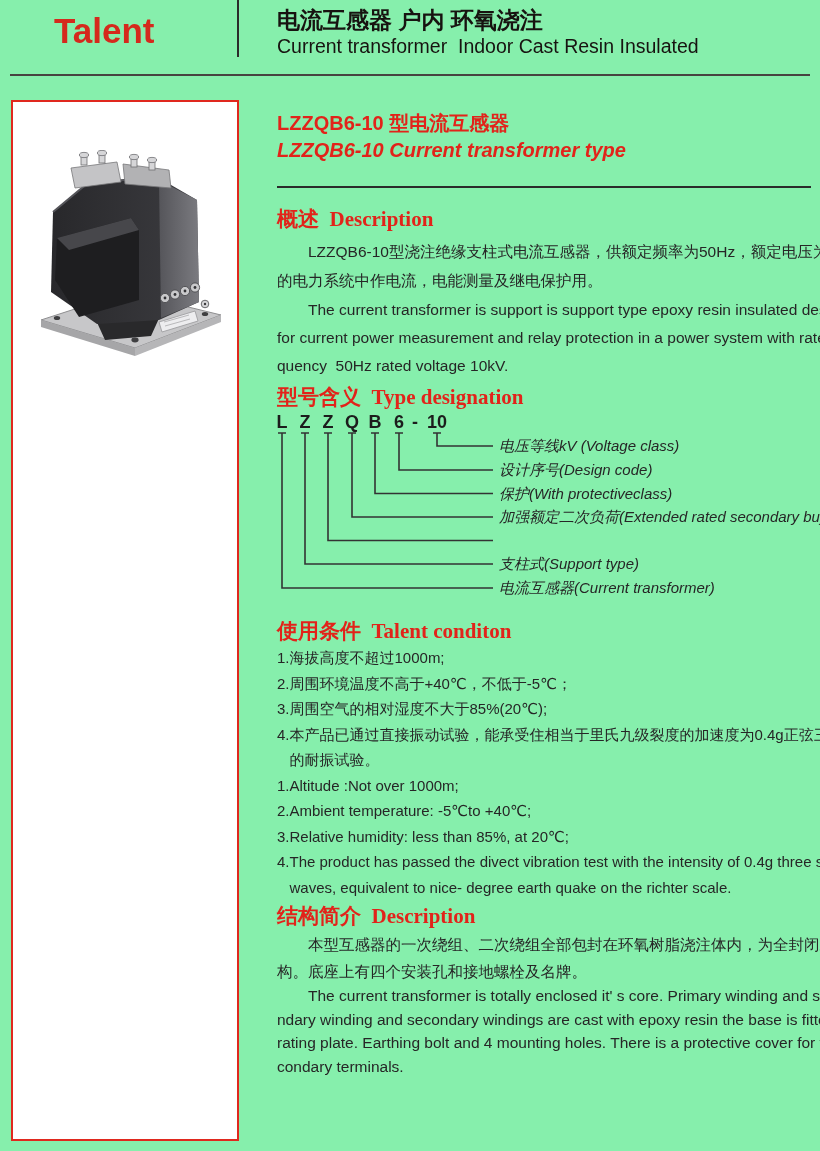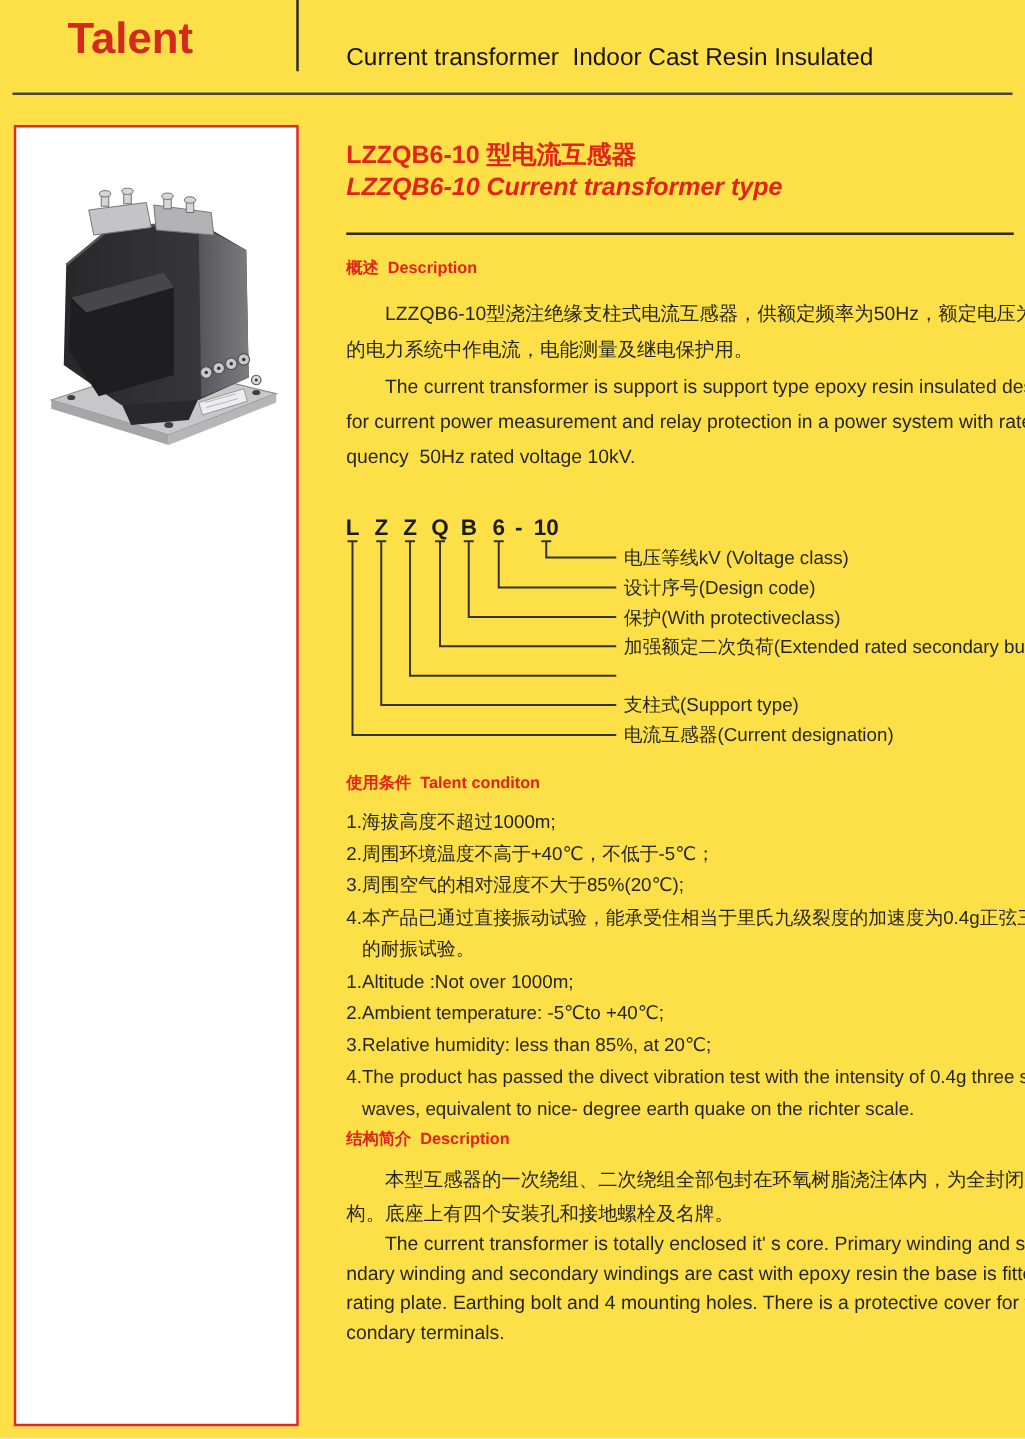--- a/index.html
+++ b/index.html
@@ -1,65 +1,66 @@
 <!DOCTYPE html>
 <html><head>
 <meta charset="utf-8">
 <style>
   * { margin:0; padding:0; box-sizing:border-box; }
   html,body { background:#ffffff; }
   body { font-family:"Liberation Sans","DejaVu Sans",sans-serif; color:#222222; }
-  .page { position:relative; width:820px; height:1151px; background:#fde047; overflow:hidden; }
+  .page { position:relative; width:820px; height:1151px; background:#86efac; overflow:hidden; }
 
   
   .logo { position:absolute; left:54px; top:11px; font-size:35px; font-weight:bold;
           color:#d5291d; letter-spacing:0px; white-space:pre; }
   .hdr-divider { position:absolute; left:237px; top:0; width:2px; height:57px; background:#2b2b2b; }
   .hdr-zh { position:absolute; left:277px; top:5px; font-size:23px; font-weight:bold; color:#171310; white-space:pre; }
   .hdr-en { position:absolute; left:277px; top:35px; font-size:19.5px; font-weight:normal; color:#171310; white-space:pre; }
   .hdr-rule { position:absolute; left:10px; top:74px; width:800px; height:2px; background:#474340; }
 
   
   .photo-box { position:absolute; left:11px; top:100px; width:228px; height:1041px;
                border:2px solid #e0281e; background:#ffffff; }
   .photo { position:absolute; left:24px; top:48px; width:190px; height:209px; }
 
   
   .red { color:#e2231a; }
   .prod-title-zh { position:absolute; left:277px; top:110px; font-size:20px; font-weight:bold; white-space:pre;text-align:right; }
   .prod-title-en { position:absolute; left:277px; top:139px; font-size:20px; font-weight:bold; white-space:pre;font-style:italic; }
   .title-rule { position:absolute; left:277px; top:186px; width:534px; height:2px; background:#2b2b2b; }
 
-  .sec-h { position:absolute; left:277px; font-size:13px; font-weight:bold; white-space:pre; }
+  .sec-h { position:absolute; left:277px; font-size:21px; font-weight:bold; white-space:pre;font-family:Liberation Serif, serif; }
   .h-desc { top:205px; } .h-type { top:383px; } .h-serv { top:617px; } .h-con { top:902px; }
 
   .para { position:absolute; left:277px; width:560px; font-size:15.5px; color:#262626; white-space:pre; }
   .indent { text-indent:2em; }
   .desc-zh { top:237px; line-height:29px; }
   .desc-en { top:296px; line-height:28px; }
   .con-zh  { top:931px; line-height:27px; }
   .con-en  { top:984px; line-height:23.5px; }
 
   
   .code-letter { position:absolute; top:412px; font-size:18px; font-weight:bold; color:#1c1c1c;
                  transform:translateX(-50%); white-space:pre; }
   .diagram-svg { position:absolute; left:277px; top:431px; }
-  .diag-label { position:absolute; left:499px; font-size:15px; color:#262626; white-space:pre; }
+  .diag-label { position:absolute; left:499px; font-size:15px; color:#262626; white-space:pre;font-style:italic; }
 
   
   .service-list { position:absolute; left:277px; top:645px; width:560px; }
   .service-item { font-size:15px; line-height:25.5px; color:#262626; white-space:pre; }
 </style>
 </head>
 <body>
 
 <div class="page">
 
   <div class="logo">Talent</div>
   <div class="hdr-divider"></div>
+  <div class="hdr-zh">电流互感器 户内 环氧浇注</div>
   <div class="hdr-en">Current transformer  Indoor Cast Resin Insulated</div>
   <div class="hdr-rule"></div>
 
   <div class="photo-box">
     <svg class="photo" viewBox="0 0 190 209">
       <defs>
         <linearGradient id="gRight" x1="0" y1="0" x2="1" y2="0">
           <stop offset="0" stop-color="#55555a"></stop>
             <stop offset="1" stop-color="#7b7b80"></stop>
         </linearGradient>
@@ -124,20 +125,21 @@
   <div class="prod-title-en red">LZZQB6-10 Current transformer type</div>
   <div class="title-rule"></div>
 
   <div class="sec-h h-desc red">概述  Description</div>
   <div class="para indent desc-zh">LZZQB6-10型浇注绝缘支柱式电流互感器，供额定频率为50Hz，额定电压为10kV
 的电力系统中作电流，电能测量及继电保护用。</div>
   <div class="para indent desc-en">The current transformer is support is support type epoxy resin insulated designed
 for current power measurement and relay protection in a power system with rated fre-
 quency  50Hz rated voltage 10kV.</div>
 
+  <div class="sec-h h-type red">型号含义  Type designation</div>
 
   <span class="code-letter" style="left:282px">L</span>
   <span class="code-letter" style="left:305px">Z</span>
   <span class="code-letter" style="left:328px">Z</span>
   <span class="code-letter" style="left:352px">Q</span>
   <span class="code-letter" style="left:375px">B</span>
   <span class="code-letter" style="left:399px">6</span>
   <span class="code-letter" style="left:415px">-</span>
   <span class="code-letter" style="left:437px">10</span>
 
@@ -151,21 +153,21 @@
       <path d="M24 2 h8 M28 2 v131 h188"></path>
       <path d="M1 2 h8 M5 2 v155 h211"></path>
     </g>
   </svg>
 
   <div class="diag-label" style="top:437px">电压等线kV (Voltage class)</div>
   <div class="diag-label" style="top:461px">设计序号(Design code)</div>
   <div class="diag-label" style="top:484.5px">保护(With protectiveclass)</div>
   <div class="diag-label" style="top:508px">加强额定二次负荷(Extended rated secondary bu)</div>
   <div class="diag-label" style="top:555px">支柱式(Support type)</div>
-  <div class="diag-label" style="top:579px">电流互感器(Current designation)</div>
+  <div class="diag-label" style="top:579px">电流互感器(Current transformer)</div>
 
   <div class="sec-h h-serv red">使用条件  Talent conditon</div>
   <div class="service-list">
     <div class="service-item">1.海拔高度不超过1000m;</div>
     <div class="service-item">2.周围环境温度不高于+40℃，不低于-5℃；</div>
     <div class="service-item">3.周围空气的相对湿度不大于85%(20℃);</div>
     <div class="service-item">4.本产品已通过直接振动试验，能承受住相当于里氏九级裂度的加速度为0.4g正弦三波
    的耐振试验。</div>
     <div class="service-item">1.Altitude :Not over 1000m;</div>
     <div class="service-item">2.Ambient temperature: -5℃to +40℃;</div>

